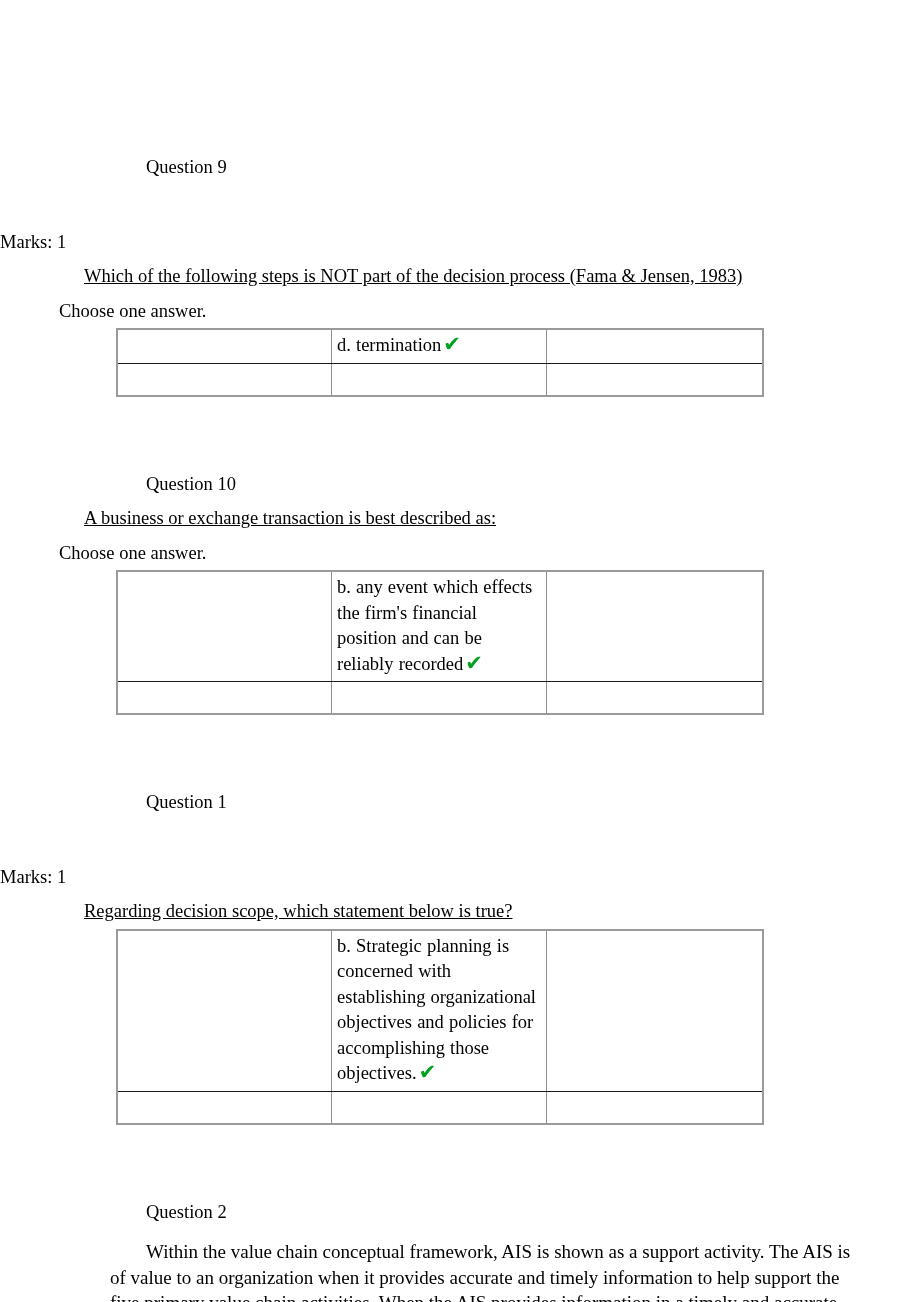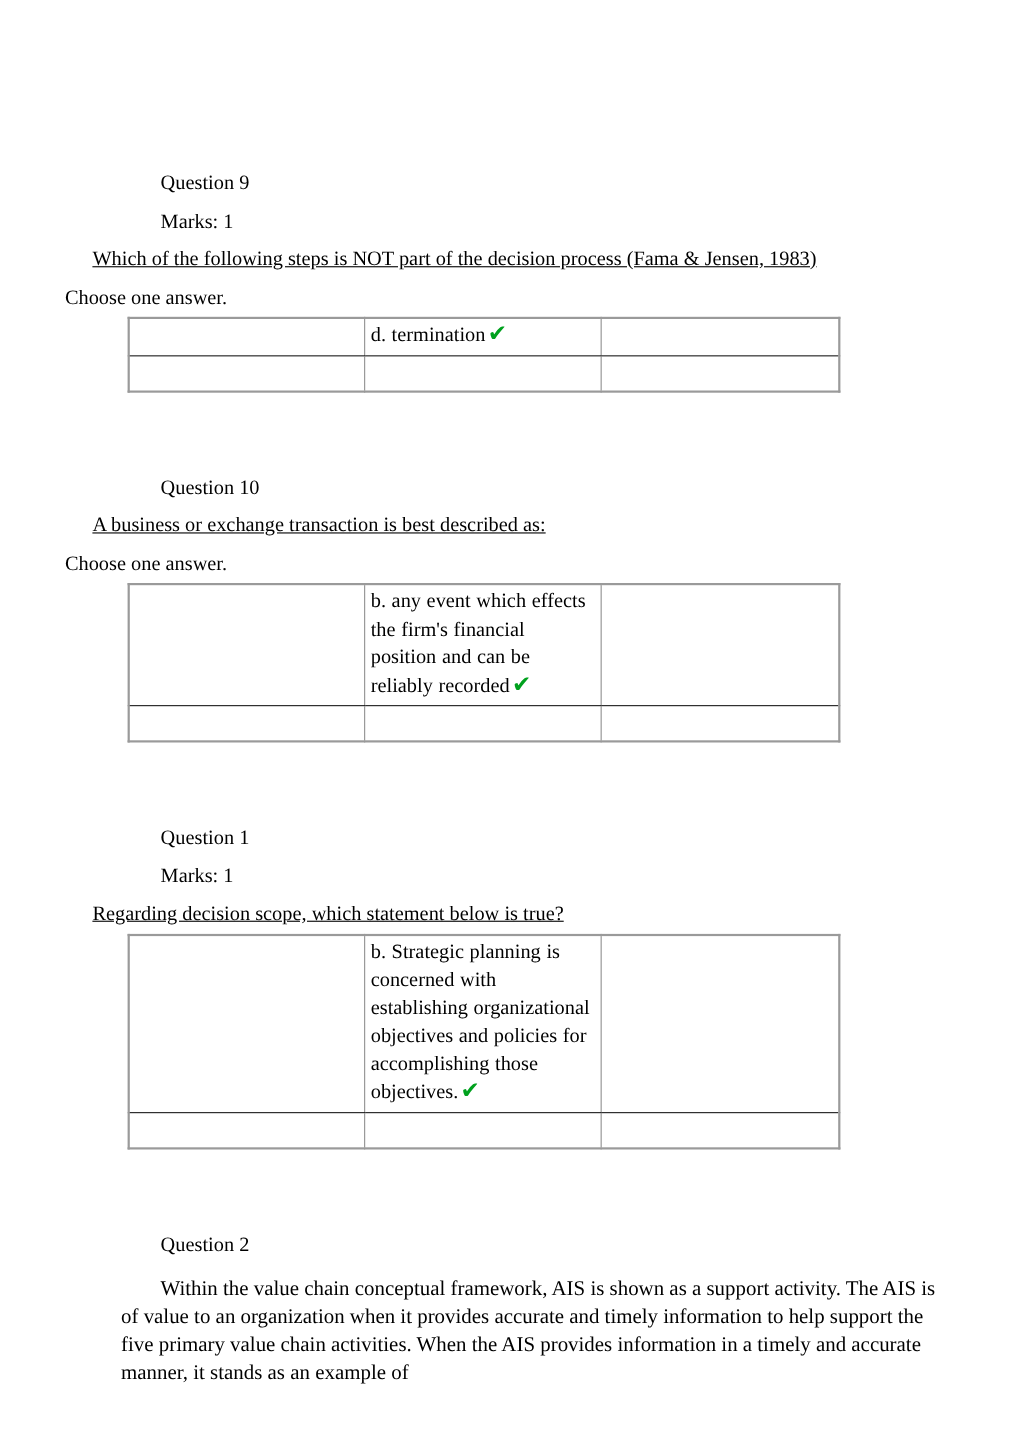--- a/index.html
+++ b/index.html
@@ -55,21 +55,21 @@
     margin: 0;
     padding: 0;
     white-space: nowrap;
   }
 
   .q-heading {
     padding-left: 146px;
     margin-top: 44px;
   }
   .q-meta {
-    padding-left: 146px;
+    margin-top: 40px;
   }
   .q-stem {
     padding-left: 84px;
     text-decoration: underline;
   }
   .q-choose {
     padding-left: 59px;
   }
 
   

